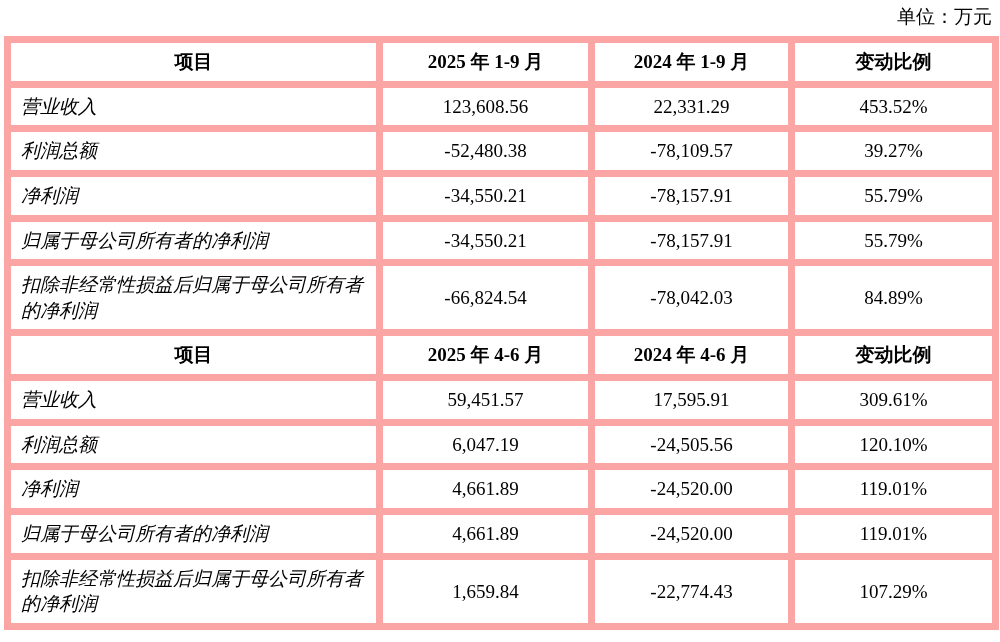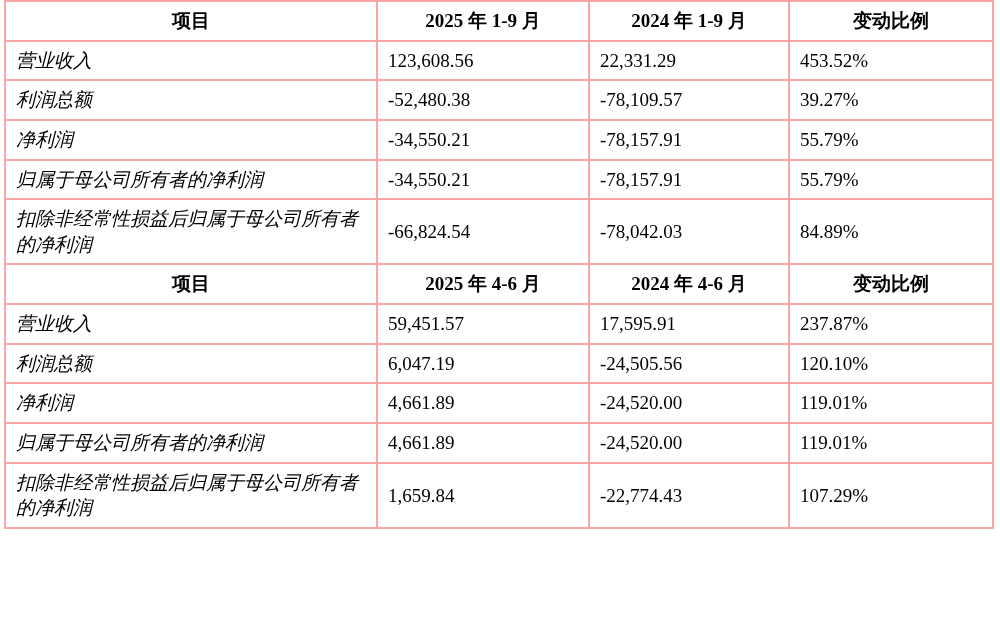--- a/index.html
+++ b/index.html
@@ -26,21 +26,21 @@
     padding: 4px 8px 6px 0;
     font-family: "Liberation Serif", "DejaVu Serif", serif;
   }
   table.fin {
     border-collapse: collapse;
     width: 988px;
     margin-left: 4px;
     table-layout: fixed;
   }
   table.fin td {
-    border: 2px solid #fca5a5;
+    border: 7px solid #fca5a5;
     font-size: 19px;
     padding: 6px 10px;
     vertical-align: middle;
     line-height: 1.35;
   }
   col.c0 { width: 372px; }
   col.c1 { width: 212px; }
   col.c2 { width: 200px; }
   col.c3 { width: 204px; }
 
@@ -49,35 +49,36 @@
     font-weight: bold;
     font-size: 20px;
     padding-top: 8px;
     padding-bottom: 8px;
   }
   .label {
     text-align: left;
     font-style: italic;
   }
   .num {
-    text-align: left;
+    text-align: center;
     font-family: "Liberation Serif", "DejaVu Serif", serif;
   }
   .tall {
     height: 56px;
   }
   .rowh {
     height: 34px;
   }
 </style>
 </head>
 <body>
 
 <div class="page">
 
+  <div class="unit-line">单位：万元</div>
 
   <table class="fin">
     <colgroup>
       <col class="c0">
         <col class="c1">
         <col class="c2">
         <col class="c3">
     </colgroup>
     <tbody>
 
@@ -123,21 +124,21 @@
         <td class="hdr">项目</td>
         <td class="hdr">2025 年 4-6 月</td>
         <td class="hdr">2024 年 4-6 月</td>
         <td class="hdr">变动比例</td>
       </tr>
 
       <tr class="rowh">
         <td class="label">营业收入</td>
         <td class="num">59,451.57</td>
         <td class="num">17,595.91</td>
-        <td class="num">237.87%</td>
+        <td class="num">309.61%</td>
       </tr>
       <tr class="rowh">
         <td class="label">利润总额</td>
         <td class="num">6,047.19</td>
         <td class="num">-24,505.56</td>
         <td class="num">120.10%</td>
       </tr>
       <tr class="rowh">
         <td class="label">净利润</td>
         <td class="num">4,661.89</td>

